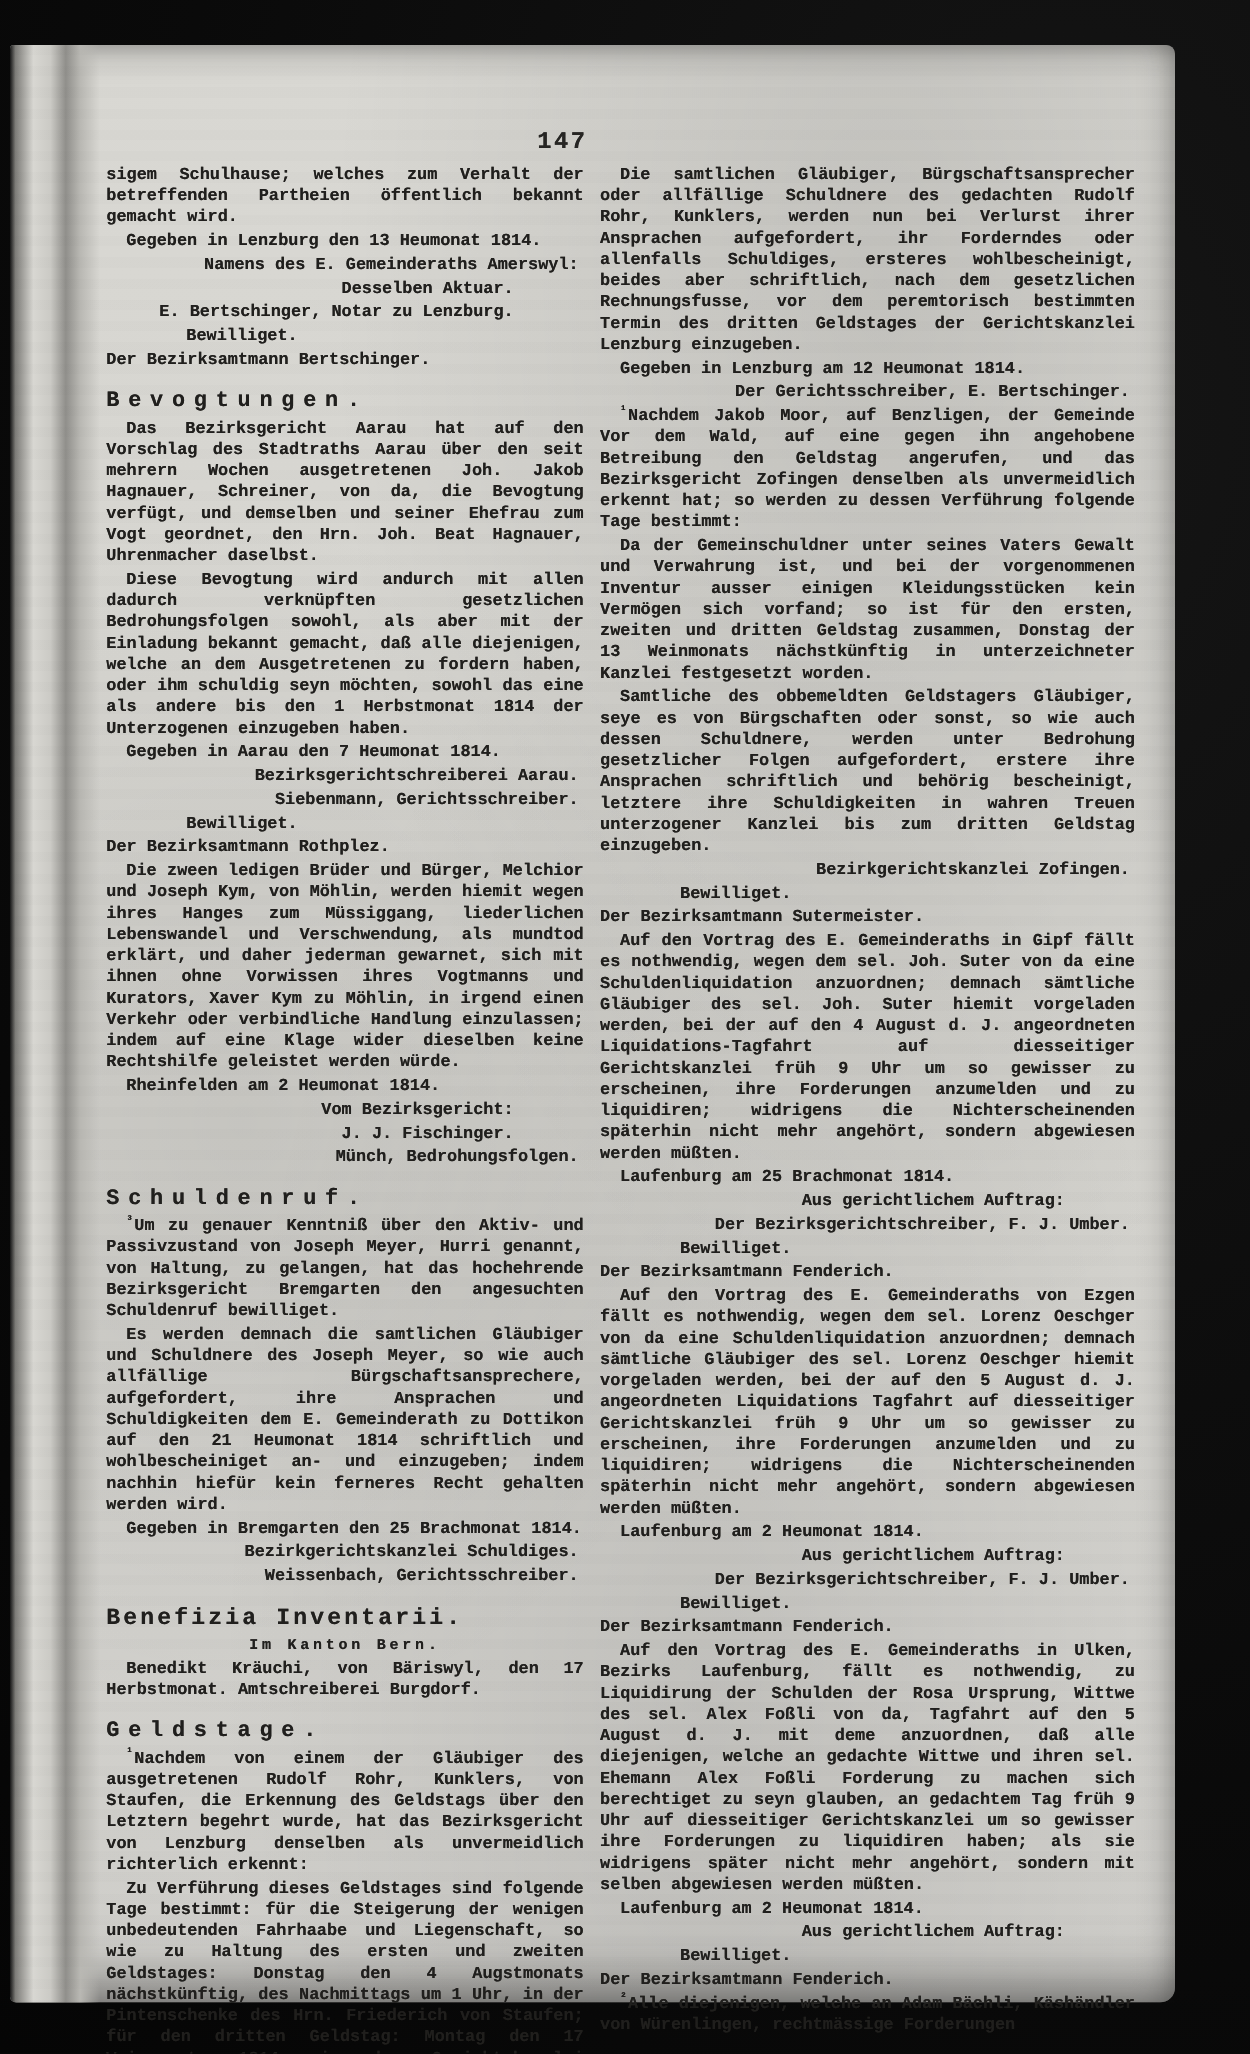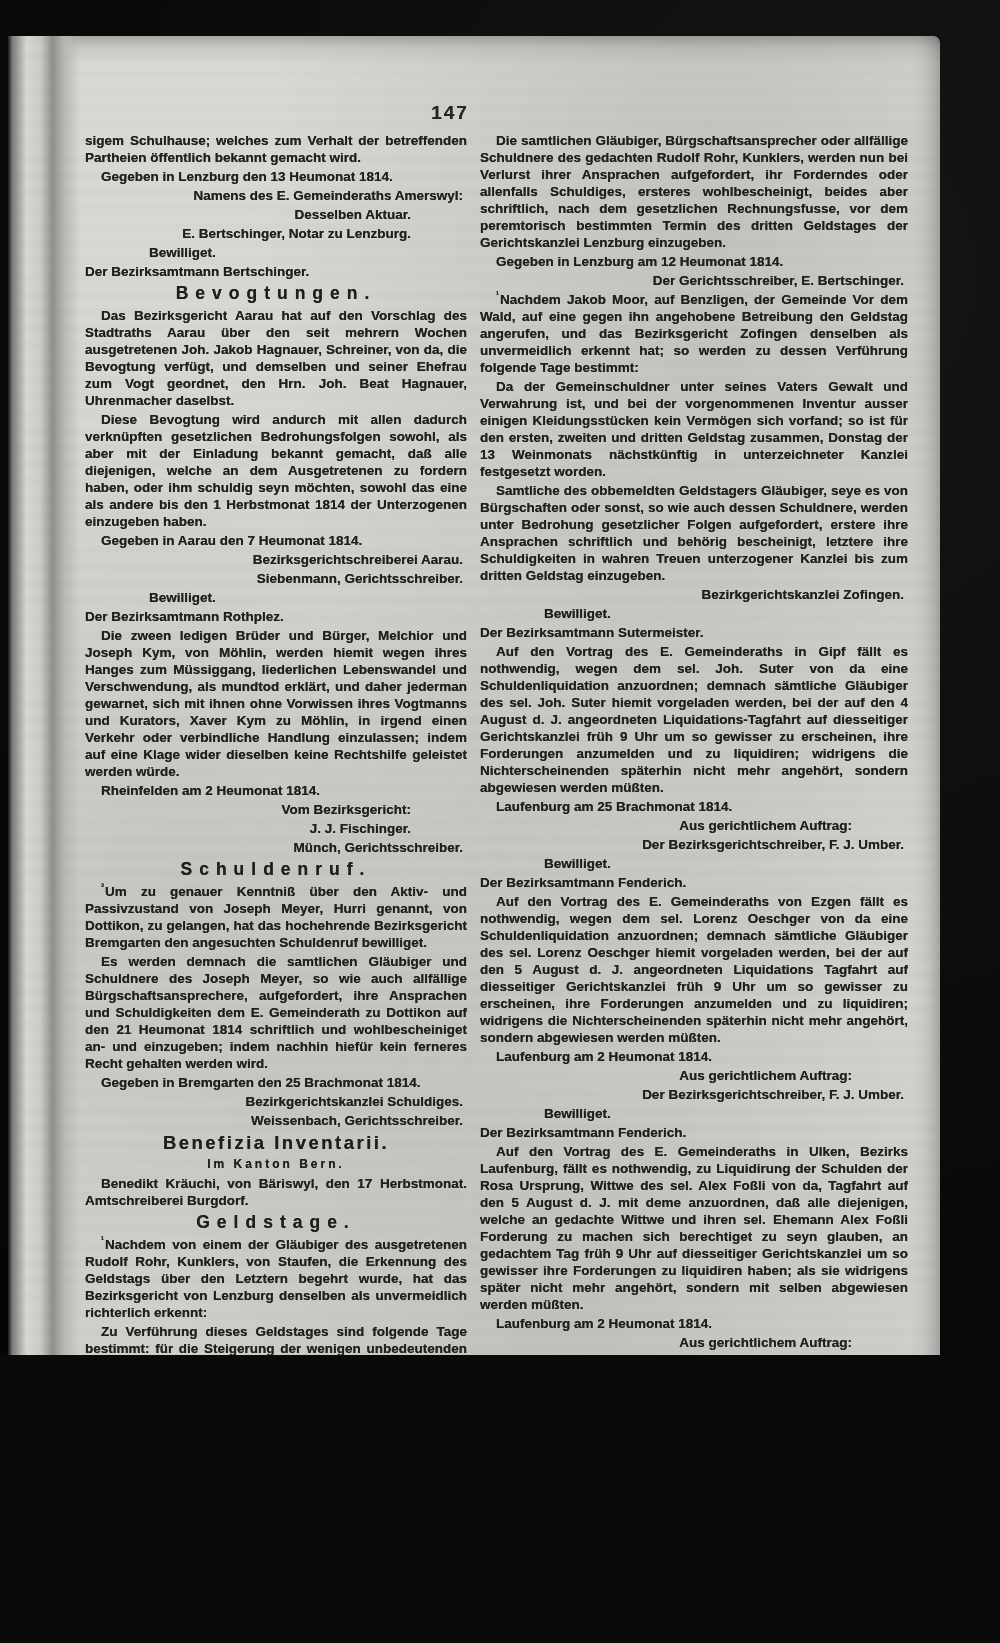--- a/index.html
+++ b/index.html
@@ -1,18 +1,18 @@
 <!DOCTYPE html>
 <html lang="de"><head>
 <meta charset="utf-8">
 <style>
   html,body{margin:0;padding:0;background:#0a0a0a;}
-  #scan{position:relative;width:1000px;height:1355px;overflow:hidden;
+  #scan{position:relative;width:1000px;height:1643px;overflow:hidden;
         background:radial-gradient(ellipse at 85% 20%, #151515 0%, #0a0a0a 60%, #050505 100%);
-        font-family:Liberation Sans, sans-serif;}
+        font-family:Liberation Mono, monospace;}
   
   #paper{position:absolute;left:8px;top:36px;width:932px;height:1566px;
          background:
            radial-gradient(ellipse at 75% 12%, rgba(0,0,0,0.10) 0%, rgba(0,0,0,0) 45%),
            radial-gradient(ellipse at 20% 55%, rgba(0,0,0,0.07) 0%, rgba(0,0,0,0) 40%),
            radial-gradient(ellipse at 60% 85%, rgba(0,0,0,0.08) 0%, rgba(0,0,0,0) 50%),
            linear-gradient(180deg,#d9d8d3 0%,#d4d3ce 55%,#cfceca 100%);
          border-radius:3px 7px 12px 5px;
          box-shadow: inset 0 22px 30px -24px rgba(0,0,0,0.45),
                      inset 0 -45px 45px -34px rgba(0,0,0,0.50),
@@ -31,21 +31,21 @@
        font-weight:bold;text-align:justify;hyphens:auto;-webkit-hyphens:auto;}
   #col-left{left:77px;width:382px;}
   #col-right{left:472px;width:428px;}
   .blk{margin:0 0 2px 0;}
   .para{text-indent:16px;}
   .noind{text-indent:0;}
   .sig{text-align:right;padding-right:4px;}
   .sigin{text-align:right;padding-right:56px;}
   .appr{padding-left:64px;text-align:left;}
   .off{text-align:left;}
-  .heading{text-align:center;font-size:17.5px;letter-spacing:7px;margin:5px 0 5px 0;text-indent:0;}
+  .heading{font-size:17.5px;letter-spacing:7px;margin:16px 0 5px 0;text-indent:0;}
   .h2{letter-spacing:2.5px;font-size:18.5px;}
   .sub{text-align:center;font-size:12px;letter-spacing:3px;margin:1px 0 2px 0;}
   sup.ins{font-size:9px;line-height:0;vertical-align:6px;margin-right:1px;}
   .blk, .pageno{text-shadow:0 0 0.5px rgba(32,31,29,0.8);}
 </style>
 </head>
 <body>
 
 <div id="scan">
   <div id="paper">
@@ -65,23 +65,23 @@
         <div class="blk para"><span>Diese Bevogtung wird andurch mit allen dadurch verknüpften gesetzlichen Bedrohungsfolgen sowohl, als aber mit der Einladung bekannt gemacht, daß alle diejenigen, welche an dem Ausgetretenen zu fordern haben, oder ihm schuldig seyn möchten, sowohl das eine als andere bis den 1 Herbstmonat 1814 der Unterzogenen einzugeben haben.</span></div>
         <div class="blk para"><span>Gegeben in Aarau den 7 Heumonat 1814.</span></div>
         <div class="blk sig"><span>Bezirksgerichtschreiberei Aarau.</span></div>
         <div class="blk sig"><span>Siebenmann, Gerichtsschreiber.</span></div>
         <div class="blk appr"><span>Bewilliget.</span></div>
         <div class="blk off"><span>Der Bezirksamtmann Rothplez.</span></div>
         <div class="blk para"><span>Die zween ledigen Brüder und Bürger, Melchior und Joseph Kym, von Möhlin, werden hiemit wegen ihres Hanges zum Müssiggang, liederlichen Lebenswandel und Verschwendung, als mundtod erklärt, und daher jederman gewarnet, sich mit ihnen ohne Vorwissen ihres Vogtmanns und Kurators, Xaver Kym zu Möhlin, in irgend einen Verkehr oder verbindliche Handlung einzulassen; indem auf eine Klage wider dieselben keine Rechtshilfe geleistet werden würde.</span></div>
         <div class="blk para"><span>Rheinfelden am 2 Heumonat 1814.</span></div>
         <div class="blk sigin"><span>Vom Bezirksgericht:</span></div>
         <div class="blk sigin"><span>J. J. Fischinger.</span></div>
-        <div class="blk sig"><span>Münch, Gerichtsschreiber.</span></div>
+        <div class="blk sig"><span>Münch, Bedrohungsfolgen.</span></div>
         <div class="blk heading"><span>Schuldenruf.</span></div>
-        <div class="blk para"><sup class="ins">³</sup><span>Um zu genauer Kenntniß über den Aktiv- und Passivzustand von Joseph Meyer, Hurri genannt, von Dottikon, zu gelangen, hat das hochehrende Bezirksgericht Bremgarten den angesuchten Schuldenruf bewilliget.</span></div>
+        <div class="blk para"><sup class="ins">³</sup><span>Um zu genauer Kenntniß über den Aktiv- und Passivzustand von Joseph Meyer, Hurri genannt, von Haltung, zu gelangen, hat das hochehrende Bezirksgericht Bremgarten den angesuchten Schuldenruf bewilliget.</span></div>
         <div class="blk para"><span>Es werden demnach die samtlichen Gläubiger und Schuldnere des Joseph Meyer, so wie auch allfällige Bürgschaftsansprechere, aufgefordert, ihre Ansprachen und Schuldigkeiten dem E. Gemeinderath zu Dottikon auf den 21 Heumonat 1814 schriftlich und wohlbescheiniget an- und einzugeben; indem nachhin hiefür kein ferneres Recht gehalten werden wird.</span></div>
         <div class="blk para"><span>Gegeben in Bremgarten den 25 Brachmonat 1814.</span></div>
         <div class="blk sig"><span>Bezirkgerichtskanzlei Schuldiges.</span></div>
         <div class="blk sig"><span>Weissenbach, Gerichtsschreiber.</span></div>
         <div class="blk heading h2"><span>Benefizia Inventarii.</span></div>
         <div class="blk sub"><span>Im Kanton Bern.</span></div>
         <div class="blk para"><span>Benedikt Kräuchi, von Bäriswyl, den 17 Herbstmonat. Amtschreiberei Burgdorf.</span></div>
         <div class="blk heading"><span>Geldstage.</span></div>
         <div class="blk para"><sup class="ins">¹</sup><span>Nachdem von einem der Gläubiger des ausgetretenen Rudolf Rohr, Kunklers, von Staufen, die Erkennung des Geldstags über den Letztern begehrt wurde, hat das Bezirksgericht von Lenzburg denselben als unvermeidlich richterlich erkennt:</span></div>
         <div class="blk para"><span>Zu Verführung dieses Geldstages sind folgende Tage bestimmt: für die Steigerung der wenigen unbedeutenden Fahrhaabe und Liegenschaft, so wie zu Haltung des ersten und zweiten Geldstages: Donstag den 4 Augstmonats nächstkünftig, des Nachmittags um 1 Uhr, in der Pintenschenke des Hrn. Friederich von Staufen; für den dritten Geldstag: Montag den 17 Weinmonats 1814, in der Gerichtskanzlei Lenzburg; für die Kollokationseröffnung und den Nachschlag: Montag den 24 gleichen Monats, in der Pintenschenke des Hrn. Friederich von Staufen, des Nachmittags um 1 Uhr.</span></div>

